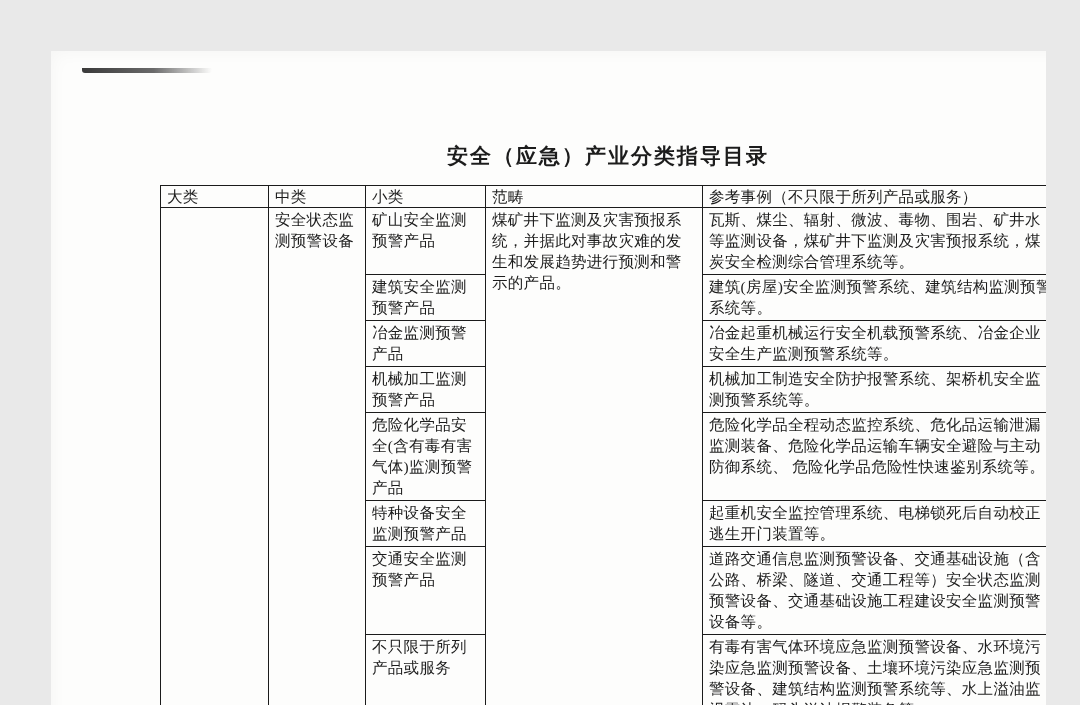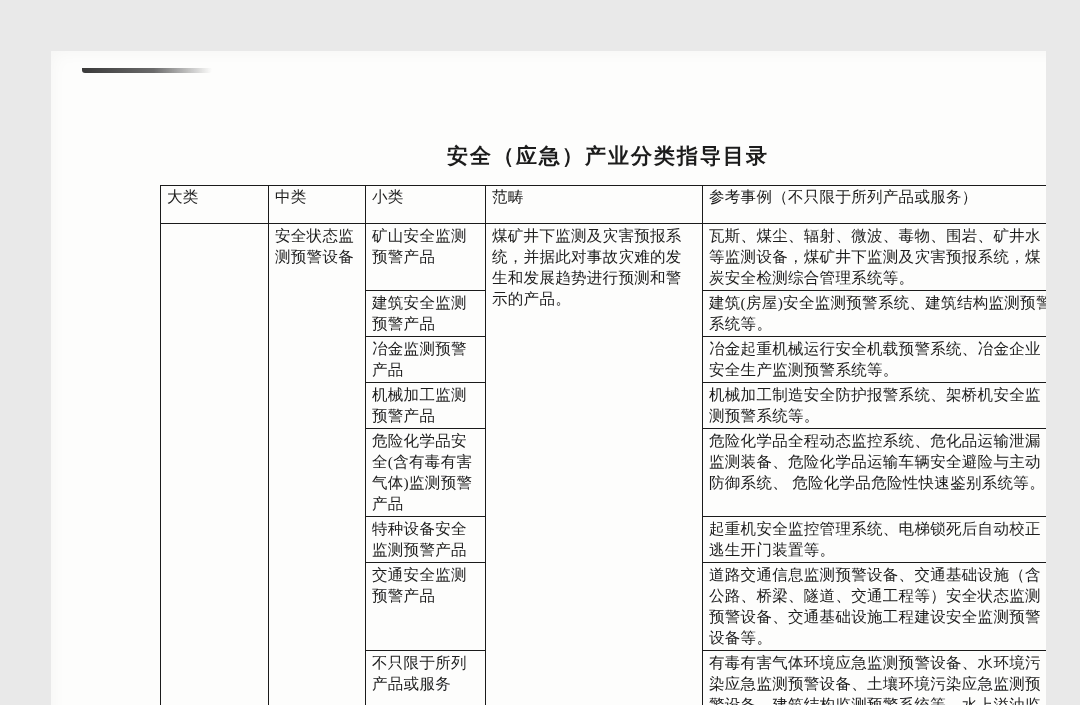--- a/index.html
+++ b/index.html
@@ -53,21 +53,21 @@
   }
   .catalog-table th, .catalog-table td {
     border: 1.4px solid #1b1b1b;
     vertical-align: top;
     padding: 1px 5px 2px 6px;
     font-weight: normal;
     text-align: left;
     letter-spacing: 0.3px;
   }
   .catalog-table thead th {
-    height: 22px; padding-top: 0; padding-bottom: 16px;
+    height: 22px; padding-top: 0; padding-bottom: 0;
     white-space: nowrap; overflow: hidden; font-family: Liberation Serif, serif;
   }
   .col-major { width: 108px; }
   .col-middle { width: 97px; }
   .col-sub { width: 120px; }
   .col-scope { width: 217px; }
   .col-examples { width: 355px; }
   .cell-middle, .cell-sub { text-align: justify; text-justify: inter-ideograph; letter-spacing: 1.5px; }
   .cell-scope { letter-spacing: 1.2px; text-align: justify; }
   .cell-examples { letter-spacing: 0.2px; text-align: justify; }

